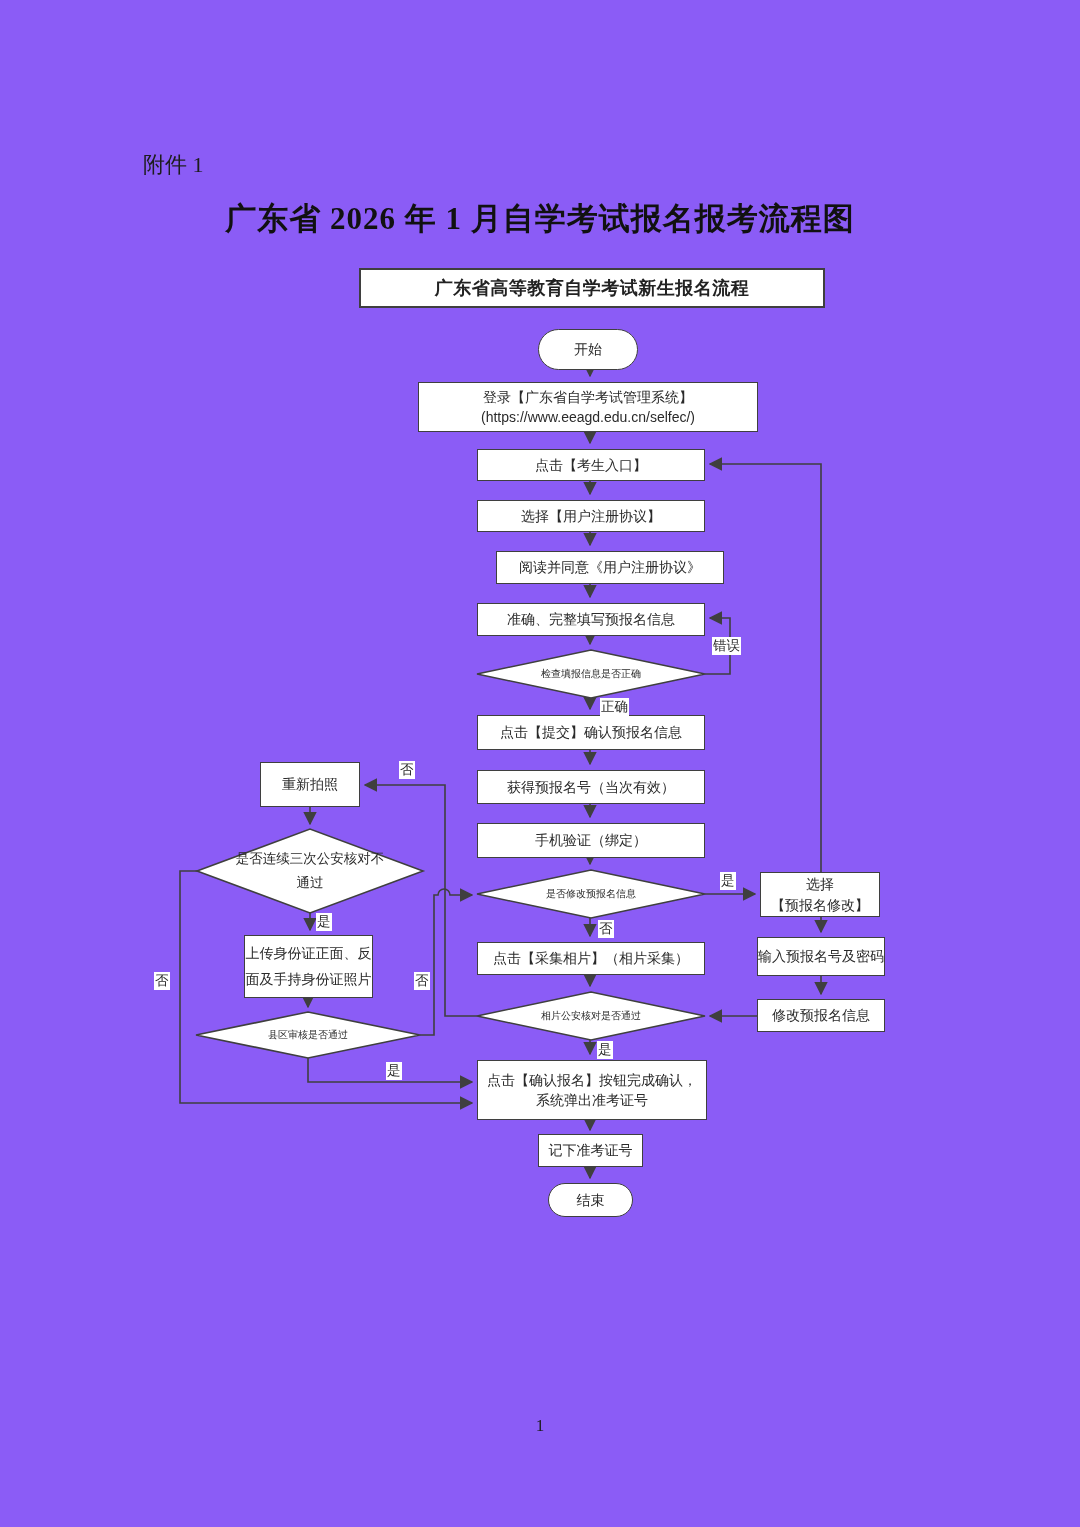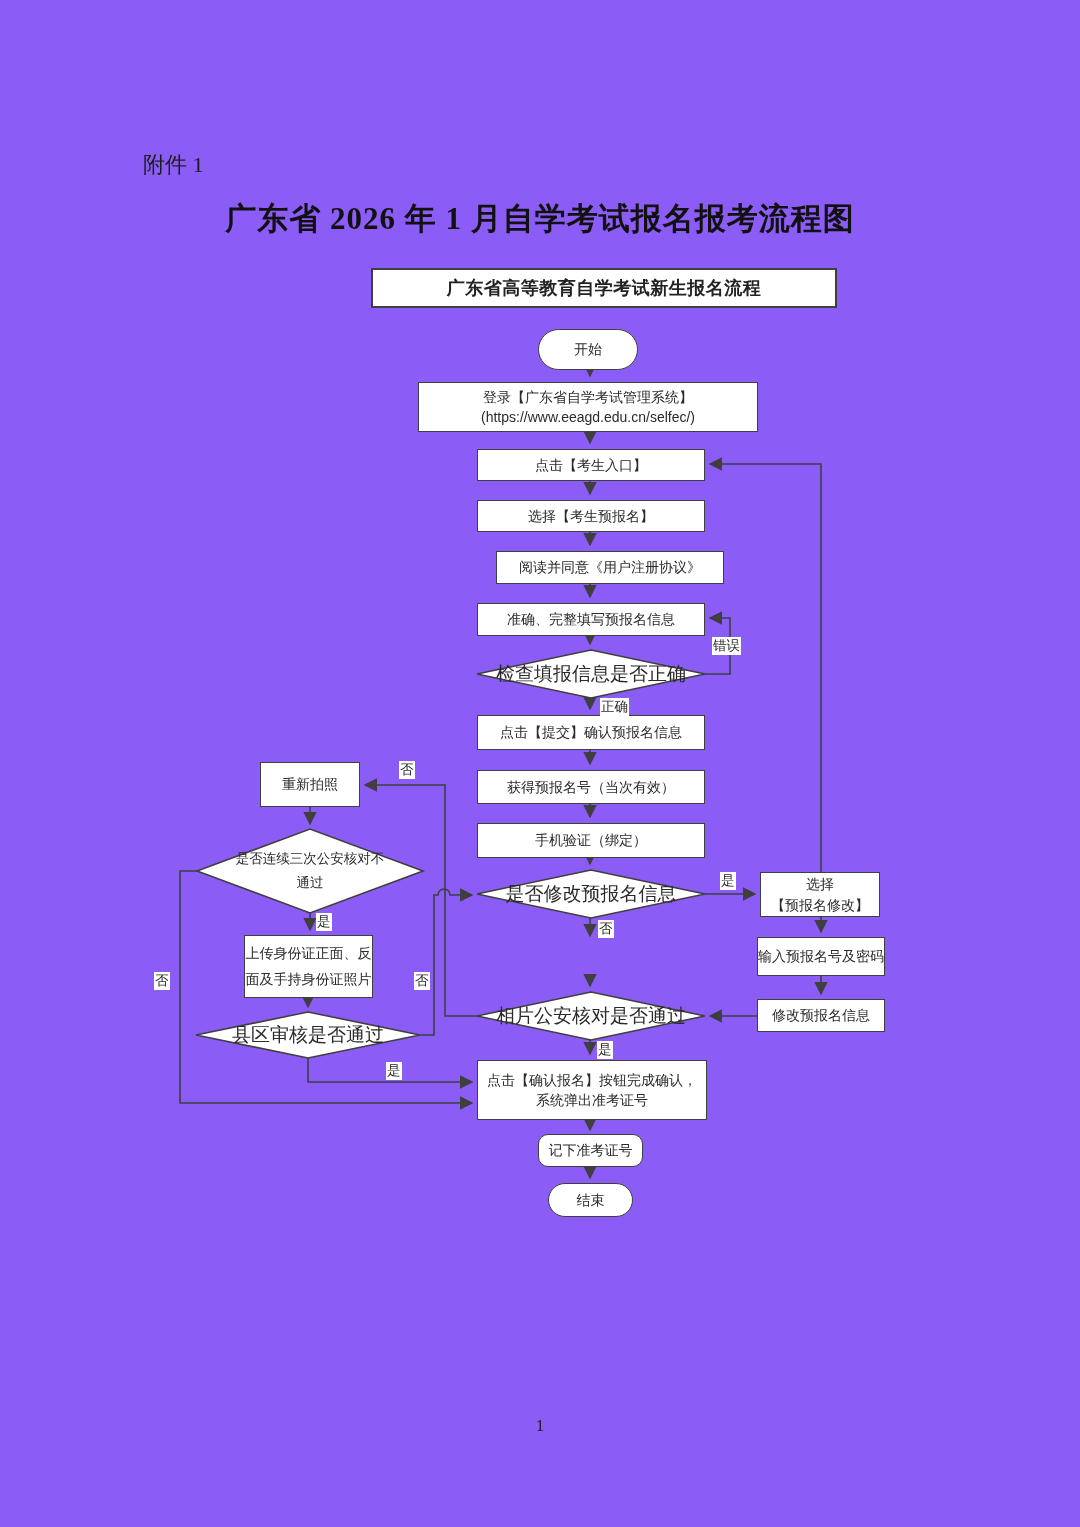--- a/index.html
+++ b/index.html
@@ -33,21 +33,21 @@
   }
   .node span{display:block;}
   .terminator{border-radius:22px;}
   .flow-header{
     border-width:2px;font-weight:bold;font-size:18px;color:#222;
     letter-spacing:0.5px;
   }
   .dtext{
     position:absolute;z-index:3;background:transparent;
     display:flex;flex-direction:column;align-items:center;justify-content:center;
-    text-align:center;font-size:19px;line-height:1.65;color:#2a2a2a;
+    text-align:center;font-size:10px;line-height:1.65;color:#2a2a2a;
   }
   .elabel{
     position:absolute;z-index:3;font-size:13.5px;color:#2a2a2a;background:#fff;
     padding:0 1px;
   }
   .pagenum{
     position:absolute;left:0;top:1416px;width:1080px;text-align:center;
     font-family:"Liberation Serif",serif;font-size:17px;color:#1d1d1d;
   }
   .small{font-size:13.5px;}
@@ -98,39 +98,39 @@
     </g>
     <g stroke="#3f3f3f" stroke-width="1.6" fill="#ffffff">
       <polygon points="477,674 591,650 705,674 591,698"></polygon>
       <polygon points="477,894 591,870 705,894 591,918"></polygon>
       <polygon points="477,1016 591,992 705,1016 591,1040"></polygon>
       <polygon points="197,871 310,829 423,871 310,913"></polygon>
       <polygon points="196,1035 308,1012 420,1035 308,1058"></polygon>
     </g>
   </svg>
 
-  <div class="node flow-header" style="left:359px;top:268px;width:466px;height:40px;margin-left:12px;">
+  <div class="node flow-header" style="left:359px;top:268px;width:466px;height:40px;">
     <span>广东省高等教育自学考试新生报名流程</span>
   </div>
 
   <div class="node terminator" style="left:538px;top:329px;width:100px;height:41px;">
     <span>开始</span>
   </div>
 
   <div class="node" style="left:418px;top:382px;width:340px;height:50px;">
     <span>登录【广东省自学考试管理系统】</span>
     <span>(https://www.eeagd.edu.cn/selfec/)</span>
   </div>
 
   <div class="node" style="left:477px;top:449px;width:228px;height:32px;">
     <span>点击【考生入口】</span>
   </div>
 
   <div class="node" style="left:477px;top:500px;width:228px;height:32px;">
-    <span>选择【考生预报名】</span>
+    <span>选择【用户注册协议】</span>
   </div>
 
   <div class="node" style="left:477px;top:551px;width:228px;height:33px;margin-left:19px;">
     <span>阅读并同意《用户注册协议》</span>
   </div>
 
   <div class="node" style="left:477px;top:603px;width:228px;height:33px;">
     <span>准确、完整填写预报名信息</span>
   </div>
 
@@ -147,31 +147,34 @@
   </div>
 
   <div class="node" style="left:477px;top:823px;width:228px;height:35px;">
     <span>手机验证（绑定）</span>
   </div>
 
   <div class="dtext" style="left:480px;top:872px;width:222px;height:44px;">
     <span>是否修改预报名信息</span>
   </div>
 
+  <div class="node" style="left:477px;top:942px;width:228px;height:33px;">
+    <span>点击【采集相片】（相片采集）</span>
+  </div>
 
   <div class="dtext" style="left:480px;top:994px;width:222px;height:44px;">
     <span>相片公安核对是否通过</span>
   </div>
 
   <div class="node" style="left:477px;top:1060px;width:230px;height:60px;">
     <span>点击【确认报名】按钮完成确认，</span>
     <span>系统弹出准考证号</span>
   </div>
 
-  <div class="node" style="left:538px;top:1134px;width:105px;height:33px;border-radius:10px;">
+  <div class="node" style="left:538px;top:1134px;width:105px;height:33px;">
     <span>记下准考证号</span>
   </div>
 
   <div class="node terminator" style="left:548px;top:1183px;width:85px;height:34px;">
     <span>结束</span>
   </div>
 
   <div class="node" style="left:260px;top:762px;width:100px;height:45px;">
     <span>重新拍照</span>
   </div>

